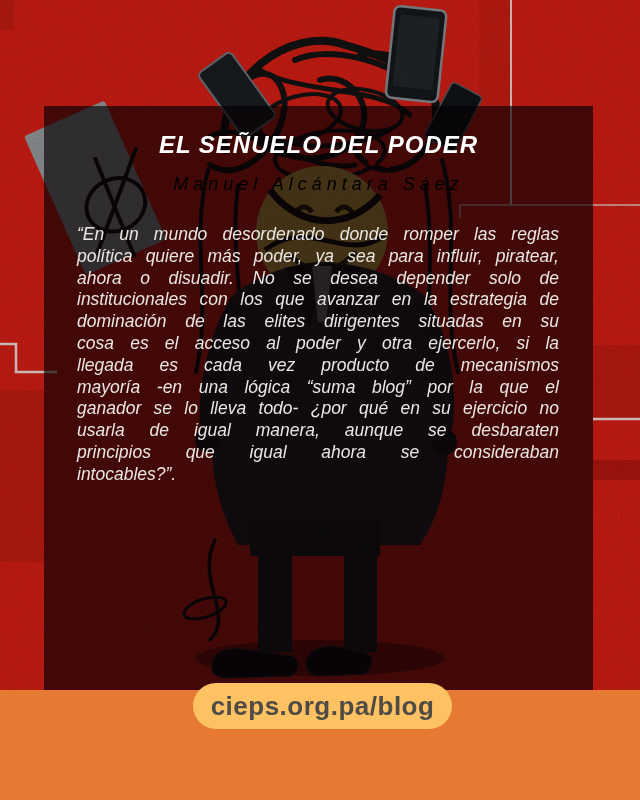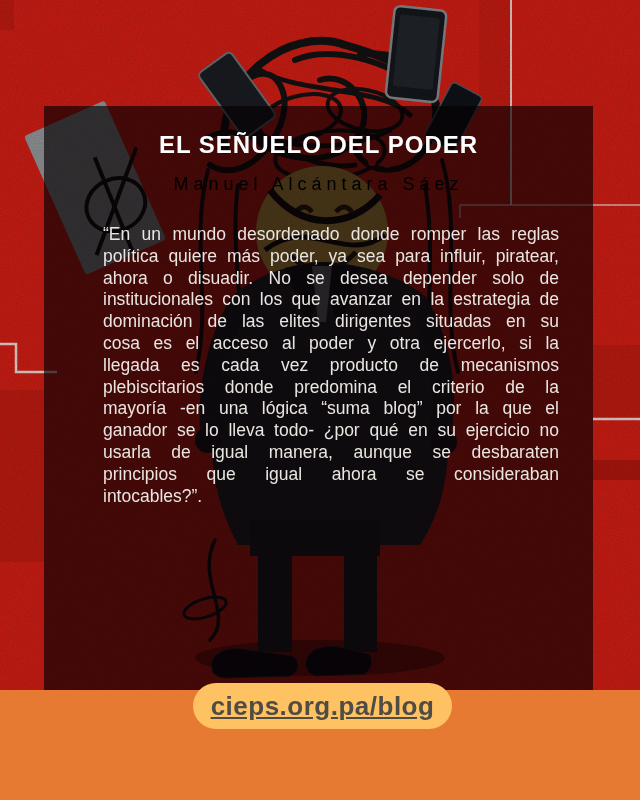--- a/index.html
+++ b/index.html
@@ -12,39 +12,39 @@
   .blk-left-mid{left:0;top:390px;width:44px;height:172px;background:#c41c12;}
   .blk-right-mid{left:593px;top:345px;width:47px;height:73px;background:#c41c12;}
   .blk-right-band{left:593px;top:460px;width:47px;height:20px;background:#b5170e;}
   .blk-top-line-left{left:479px;top:0;width:32px;height:106px;background:#cb1d13;}
   .blk-top-corner{left:0;top:0;width:14px;height:30px;background:#c41c12;}
 
   .art{position:absolute;left:0;top:0;z-index:2;}
 
   
   .card{position:absolute;left:44px;top:106px;width:549px;height:584px;
-        background:rgba(6,0,3,0.655);z-index:3;color:#efe9e5;}
+        background:rgba(6,0,3,0.655);z-index:3;color:#efe9e5;font-style:italic;}
   .card-title{margin-top:24px;text-align:center;font-size:24px;font-weight:bold;
         letter-spacing:1px;color:#ffffff;line-height:30px;}
   .card-author{margin-top:13px;text-align:center;font-size:18px;font-weight:normal;
         letter-spacing:5px;color:#000000;line-height:22px;}
   .quote{position:absolute;left:33px;top:118px;width:482px;font-size:17.5px;
         line-height:21.8px;color:#e9e5e1;}
   .quote .ql{text-align:justify;text-align-last:justify;white-space:normal;
-        height:21.8px;overflow:visible;margin-left:26px;}
+        height:21.8px;overflow:visible;}
   .quote .ql.last{text-align-last:left;}
 
   
   .band{position:absolute;left:0;top:690px;width:640px;height:110px;
         background:#e67a33;z-index:4;}
   .pill{position:absolute;left:193px;top:683px;width:259px;height:46px;
         border-radius:23px;background:#fec263;z-index:5;border:none;
         display:flex;align-items:center;justify-content:center;cursor:pointer;}
   .pill span{font-size:26px;font-weight:bold;color:#4f4b45;letter-spacing:0.5px;
-        font-family:"Liberation Sans",sans-serif;text-decoration:underline;}
+        font-family:"Liberation Sans",sans-serif;}
 </style>
 </head>
 <body>
 
 <div class="stage">
 
   <div class="blk blk-left-mid"></div>
   <div class="blk blk-right-mid"></div>
   <div class="blk blk-right-band"></div>
   <div class="blk blk-top-line-left"></div>
@@ -143,21 +143,20 @@
     <div class="card-title">EL SEÑUELO DEL PODER</div>
     <div class="card-author">Manuel Alcántara Sáez</div>
     <div class="quote">
         <div class="ql">“En un mundo desordenado donde romper las reglas</div>
         <div class="ql">política quiere más poder, ya sea para influir, piratear,</div>
         <div class="ql">ahora o disuadir. No se desea depender solo de</div>
         <div class="ql">institucionales con los que avanzar en la estrategia de</div>
         <div class="ql">dominación de las elites dirigentes situadas en su</div>
         <div class="ql">cosa es el acceso al poder y otra ejercerlo, si la</div>
         <div class="ql">llegada es cada vez producto de mecanismos</div>
-        <div class="ql">plebiscitarios donde predomina el criterio de la</div>
         <div class="ql">mayoría -en una lógica “suma blog” por la que el</div>
         <div class="ql">ganador se lo lleva todo- ¿por qué en su ejercicio no</div>
         <div class="ql">usarla de igual manera, aunque se desbaraten</div>
         <div class="ql">principios que igual ahora se consideraban</div>
         <div class="ql last">intocables?”.</div>
       </div>
   </div>
 
   <div class="band"></div>
 

